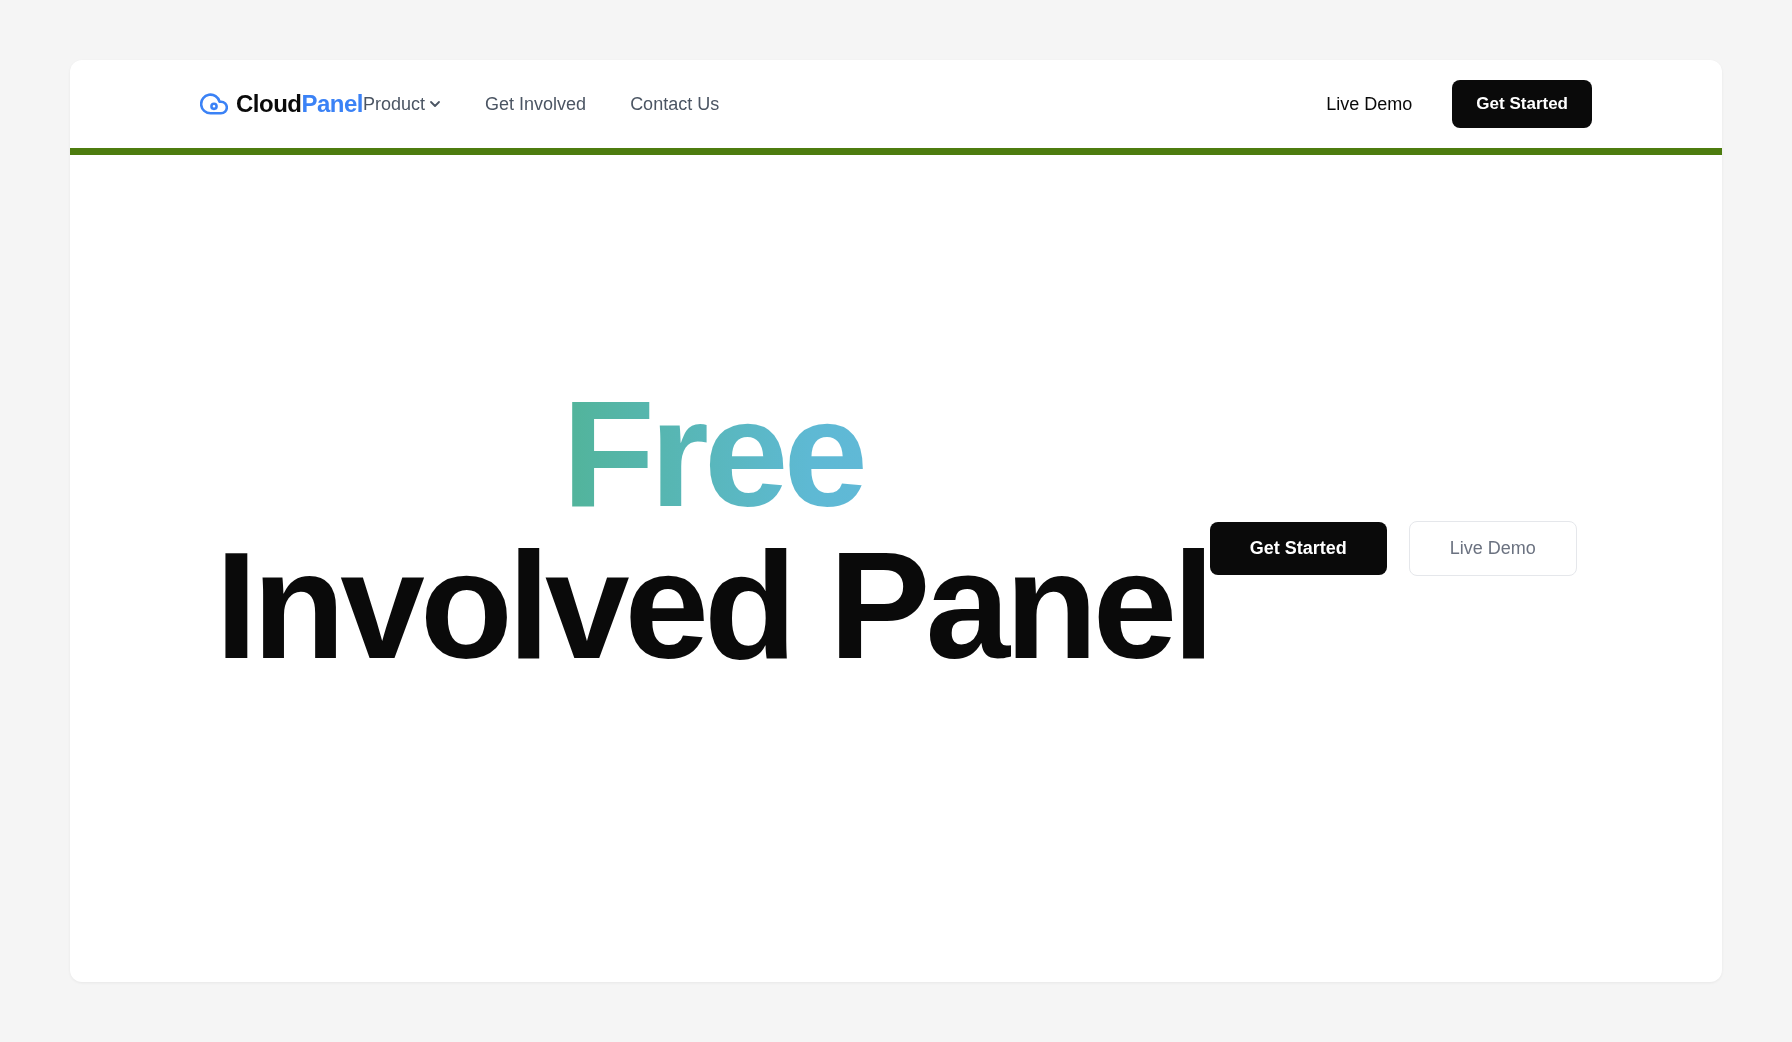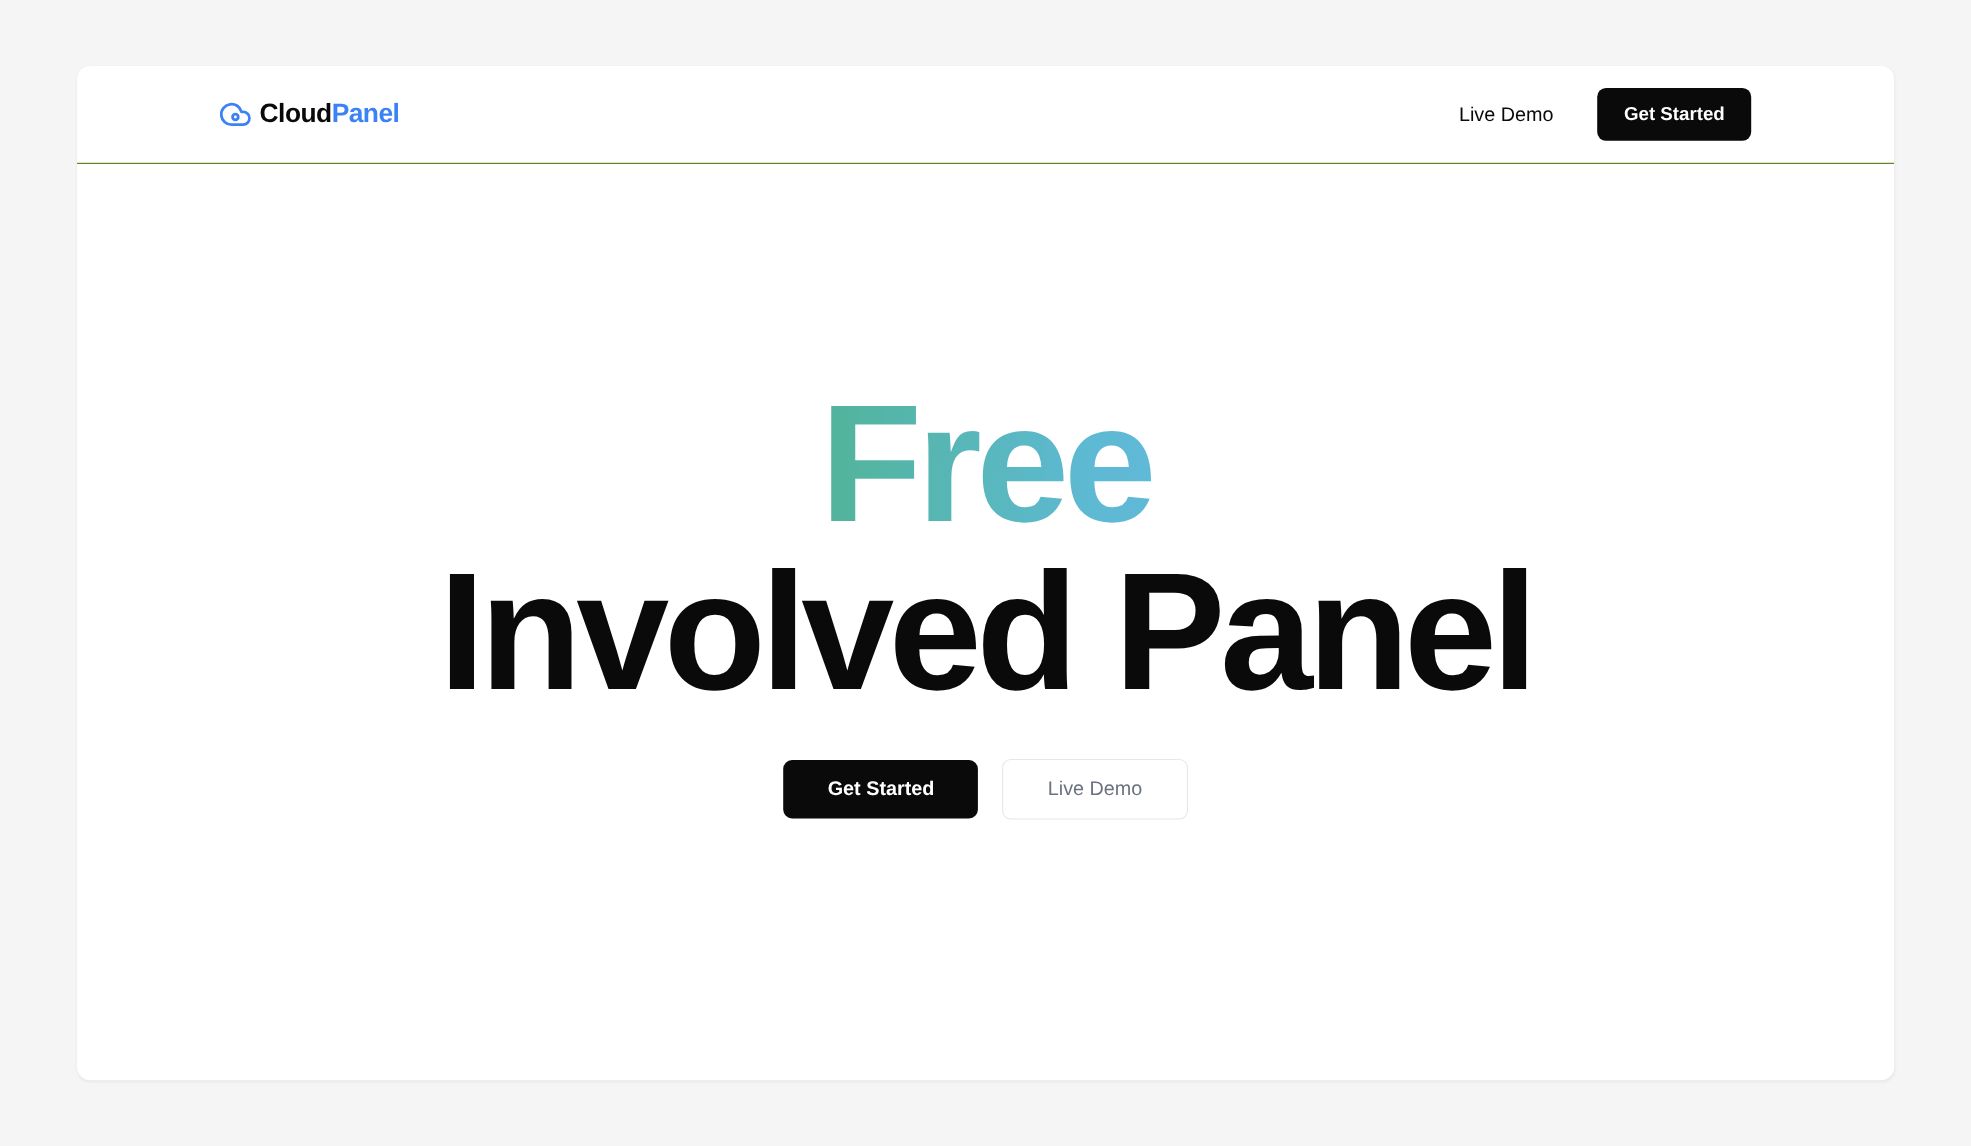--- a/index.html
+++ b/index.html
@@ -23,21 +23,21 @@
       overflow: hidden;
       height: 100%;
       display: flex;
       flex-direction: column;
     }
     
     .header {
       display: flex;
       align-items: center;
       padding: 20px 130px 20px 130px;
-      border-bottom: 1px solid #4d7c0f;
+      border-bottom: 7px solid #4d7c0f;
     }
     
     .logo {
       display: flex;
       align-items: center;
       gap: 8px;
     }
     
     .logo-icon {
       width: 28px;
@@ -116,21 +116,21 @@
     .btn-secondary {
       background: #fff;
       color: #6b7280;
       border: 1px solid #e5e7eb;
       font-weight: 500;
     }
     
     .hero {
       flex: 1;
       display: flex;
-      flex-direction: column;
+      flex-direction: row;
       align-items: center;
       justify-content: center;
       padding: 20px 40px 60px;
       text-align: center;
     }
     
     .hero-title {
       font-weight: 900;
       font-size: 152px;
       line-height: 1.0;
@@ -182,20 +182,36 @@
         <svg viewBox="0 0 24 24" width="28" height="28" fill="none" stroke="#3b82f6" stroke-width="2.2" stroke-linecap="round" stroke-linejoin="round">
           <path d="M18 10h-1.26A8 8 0 1 0 9 20h9a5 5 0 0 0 0-10z"></path>
           <circle cx="12" cy="14" r="2.2"></circle>
         </svg>
       </span>
       <span class="logo-text">
         <span class="cloud">Cloud</span><span class="panel">Panel</span>
       </span>
     </div>
 
+    <nav class="nav">
+      <div class="nav-item">
+        <span>Product</span>
+        <span class="chevron-down">
+          <svg viewBox="0 0 12 12" width="12" height="12" fill="none" stroke="#4b5563" stroke-width="1.8" stroke-linecap="round" stroke-linejoin="round">
+            <polyline points="2,4 6,8 10,4"></polyline>
+          </svg>
+        </span>
+      </div>
+      <div class="nav-item">
+        <span>Get Involved</span>
+      </div>
+      <div class="nav-item">
+        <span>Contact Us</span>
+      </div>
+    </nav>
 
     <div class="header-actions">
       <a class="live-demo-link">Live Demo</a>
       <button class="btn btn-primary">Get Started</button>
     </div>
   </header>
 
   <section class="hero">
     <h1 class="hero-title">
       <span class="gradient-word">Free</span>

